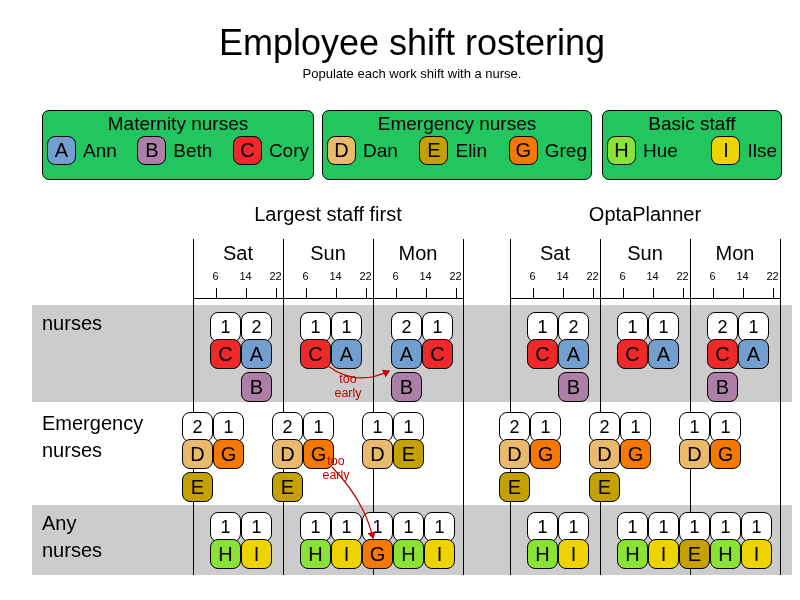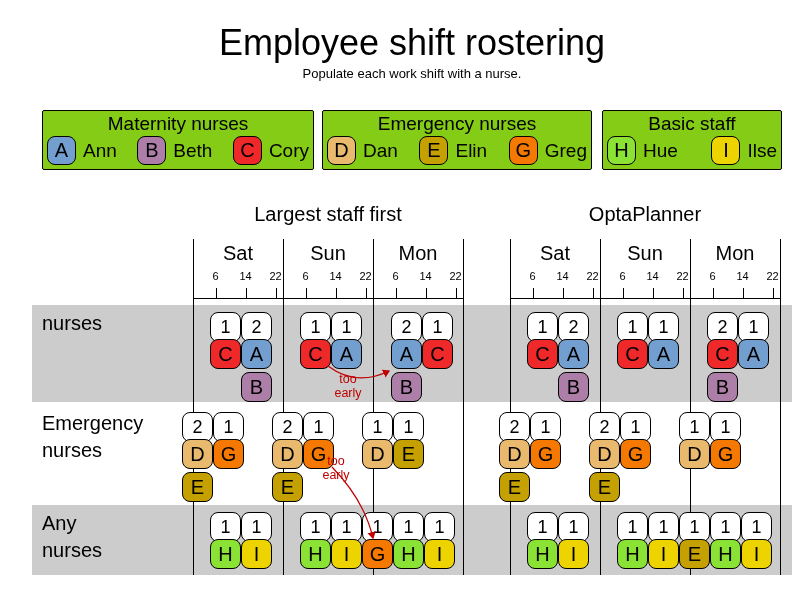--- a/index.html
+++ b/index.html
@@ -1,21 +1,21 @@
 <!DOCTYPE html>
 <html><head>
 <meta charset="utf-8">
 <style>
   html,body{margin:0;padding:0;background:#fff;}
   .canvas{position:relative;width:800px;height:600px;background:#fff;overflow:hidden;
           font-family:"Liberation Sans","DejaVu Sans",sans-serif;color:#000;margin-left:12px;}
   .title{position:absolute;left:0;top:22px;width:800px;text-align:center;font-size:36px;}
   .subtitle{position:absolute;left:0;top:66px;width:800px;text-align:center;font-size:13px;}
-  .legend-box{position:absolute;top:110px;height:60px;border:1.5px solid #000;border-radius:2px;
-              background:#84cc16;box-sizing:border-box;}
+  .legend-box{position:absolute;top:110px;height:70px;border:1.5px solid #000;border-radius:7px;
+              background:#22c55e;box-sizing:border-box;}
   .legend-title{text-align:center;font-size:19px;margin-top:2px;}
   .legend-entries{display:flex;justify-content:space-between;align-items:center;padding:1px 4px 0 4px;}
   .legend-entry{display:flex;align-items:center;gap:7px;}
   .chip{width:29px;height:29px;border:1.5px solid #000;border-radius:8px;box-sizing:border-box;
         display:flex;align-items:center;justify-content:center;font-size:20px;}
   .legend-name{font-size:19px;}
   .group-title{position:absolute;top:203px;width:270px;text-align:center;font-size:20px;}
   .band{position:absolute;left:20px;width:760px;}
   .row-label{position:absolute;left:30px;font-size:20px;line-height:27px;}
   .vline{position:absolute;width:1px;background:#000;}

